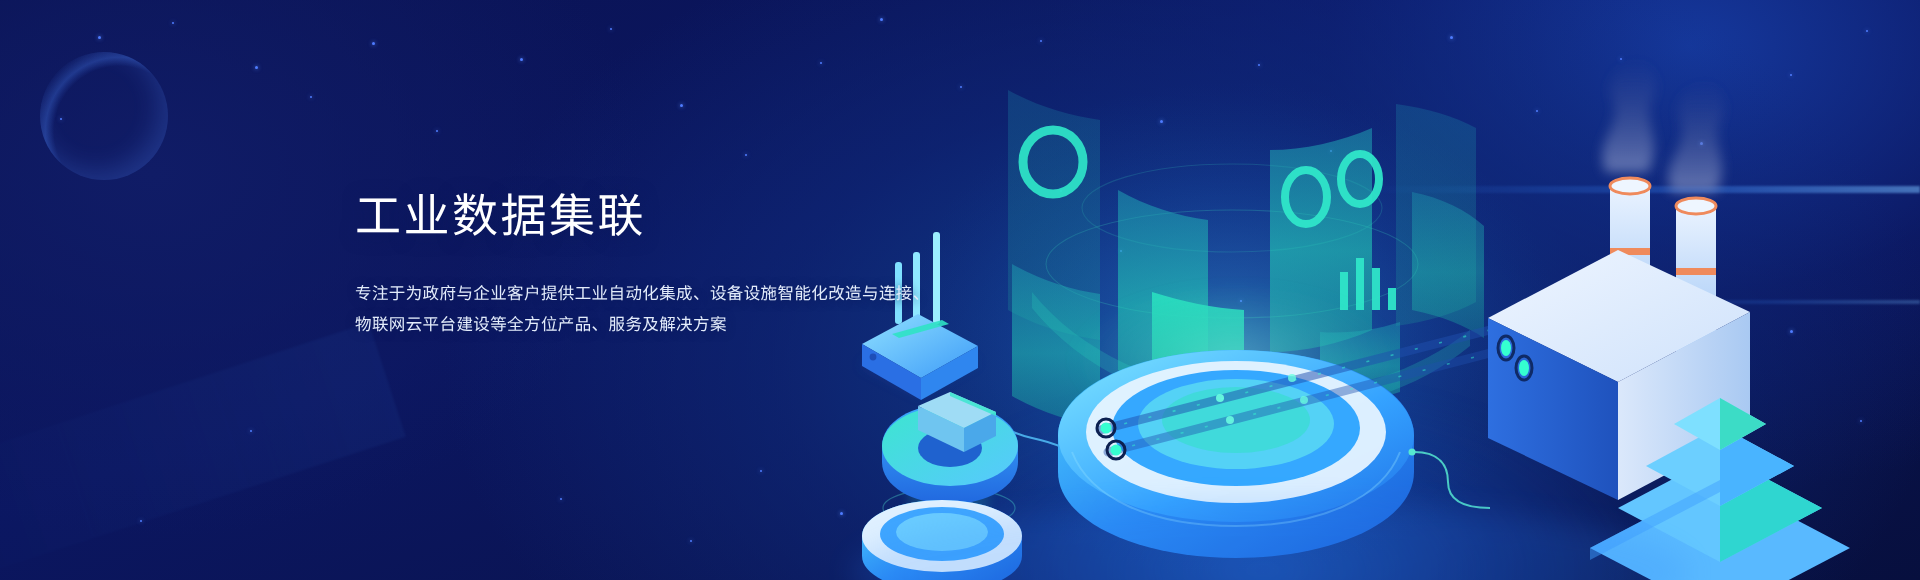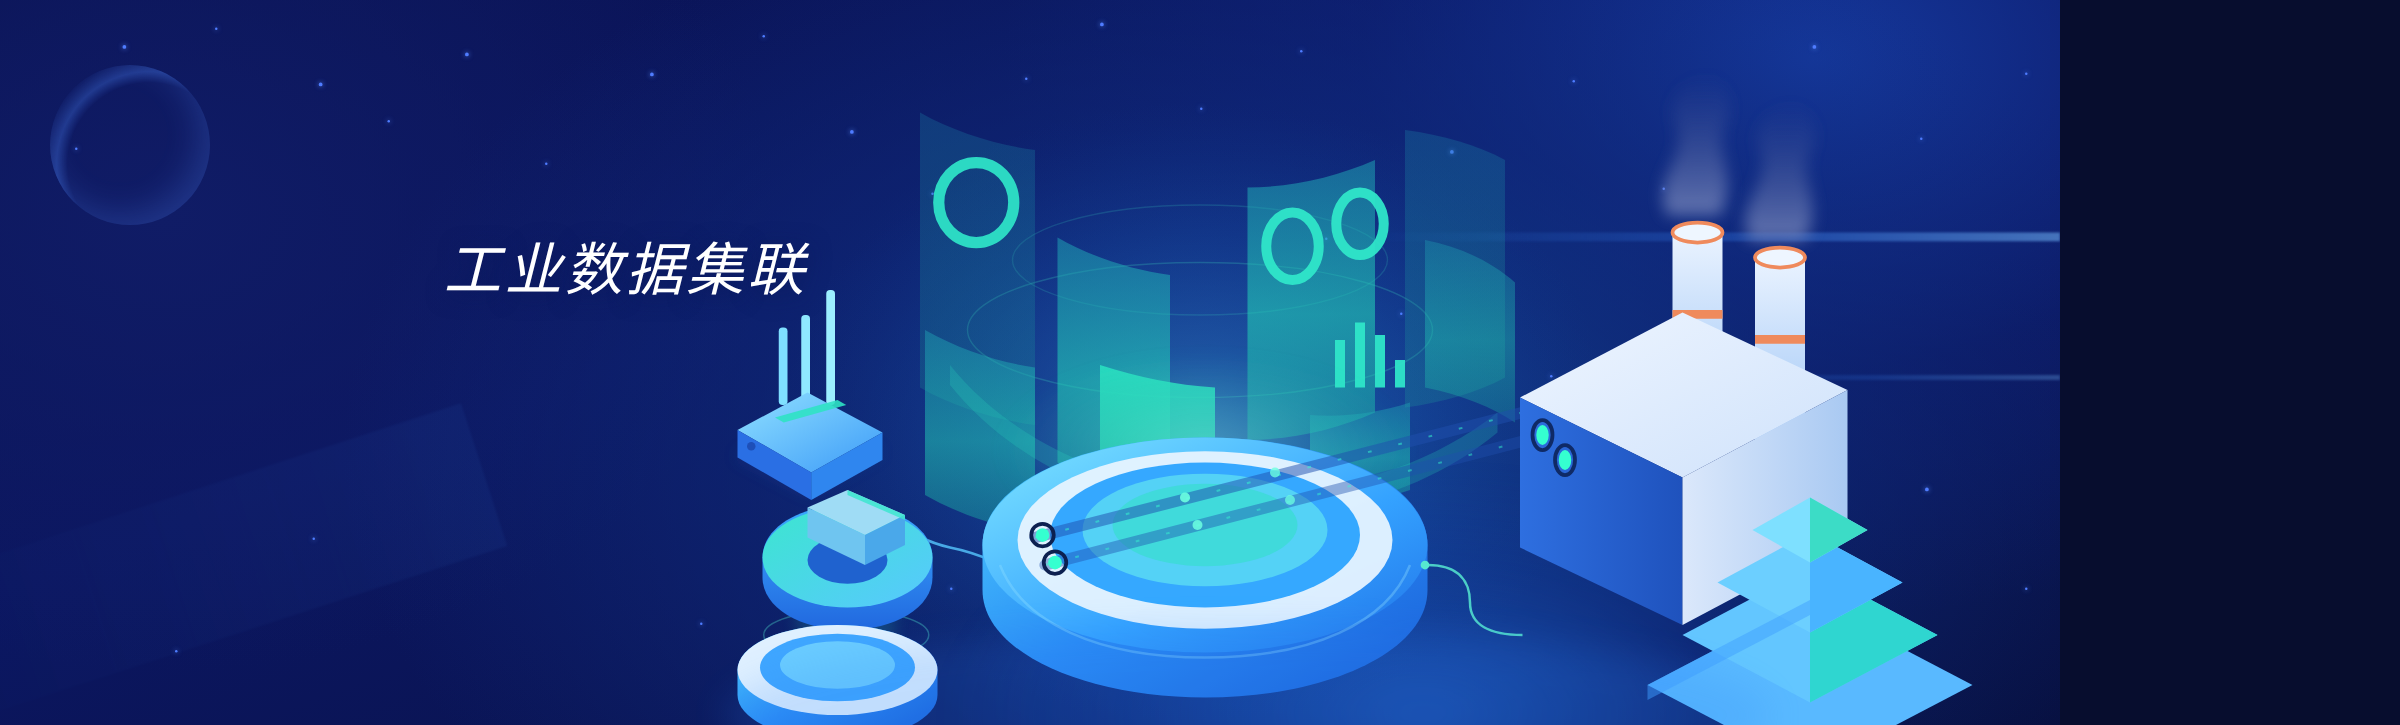--- a/index.html
+++ b/index.html
@@ -3,30 +3,29 @@
 <meta charset="utf-8">
 <title>Industrial IoT Banner</title>
 <style>
   html, body {
     margin: 0;
     padding: 0;
     background: #070d2e;
   }
   #banner {
     position: relative;
-    width: 1648px;
+    width: 1920px;
     height: 580px;
     overflow: hidden;
     font-family: "Liberation Sans", "DejaVu Sans", sans-serif;
     background:
       radial-gradient(ellipse 1100px 700px at 62% 62%, #11408f 0%, rgba(15,44,125,0.55) 38%, rgba(11,24,92,0) 68%),
       radial-gradient(ellipse 900px 620px at 88% 8%, #15389c 0%, rgba(14,32,124,0.45) 40%, rgba(10,20,85,0) 72%),
       radial-gradient(ellipse 700px 520px at 8% 30%, #101c66 0%, rgba(10,20,85,0) 70%),
       linear-gradient(160deg, #0a1354 0%, #0b1660 40%, #0a1452 70%, #070f3e 100%);
-    font-style: italic;
   }
 
   
   .stars { position:absolute; inset:0; pointer-events:none; }
   .star {
     position:absolute; border-radius:50%;
     background:#4f7cff; box-shadow:0 0 4px rgba(90,140,255,.9);
   }
   .crescent {
     position:absolute; left:40px; top:52px; width:128px; height:128px;
@@ -403,15 +402,19 @@
       </g>
 
       <ellipse cx="470" cy="572" rx="420" ry="70" fill="#2a7ff5" opacity=".16" filter="url(#blurHard)"></ellipse>
     </svg>
   </div>
 
   <div class="copy">
     <h1 class="headline">
       <span>工业数据集联</span>
     </h1>
+    <p class="subcopy">
+      <span>专注于为政府与企业客户提供工业自动化集成、设备设施智能化改造与连接、</span><br>
+      <span>物联网云平台建设等全方位产品、服务及解决方案</span>
+    </p>
   </div>
 
 </div>
 
 </body></html>

